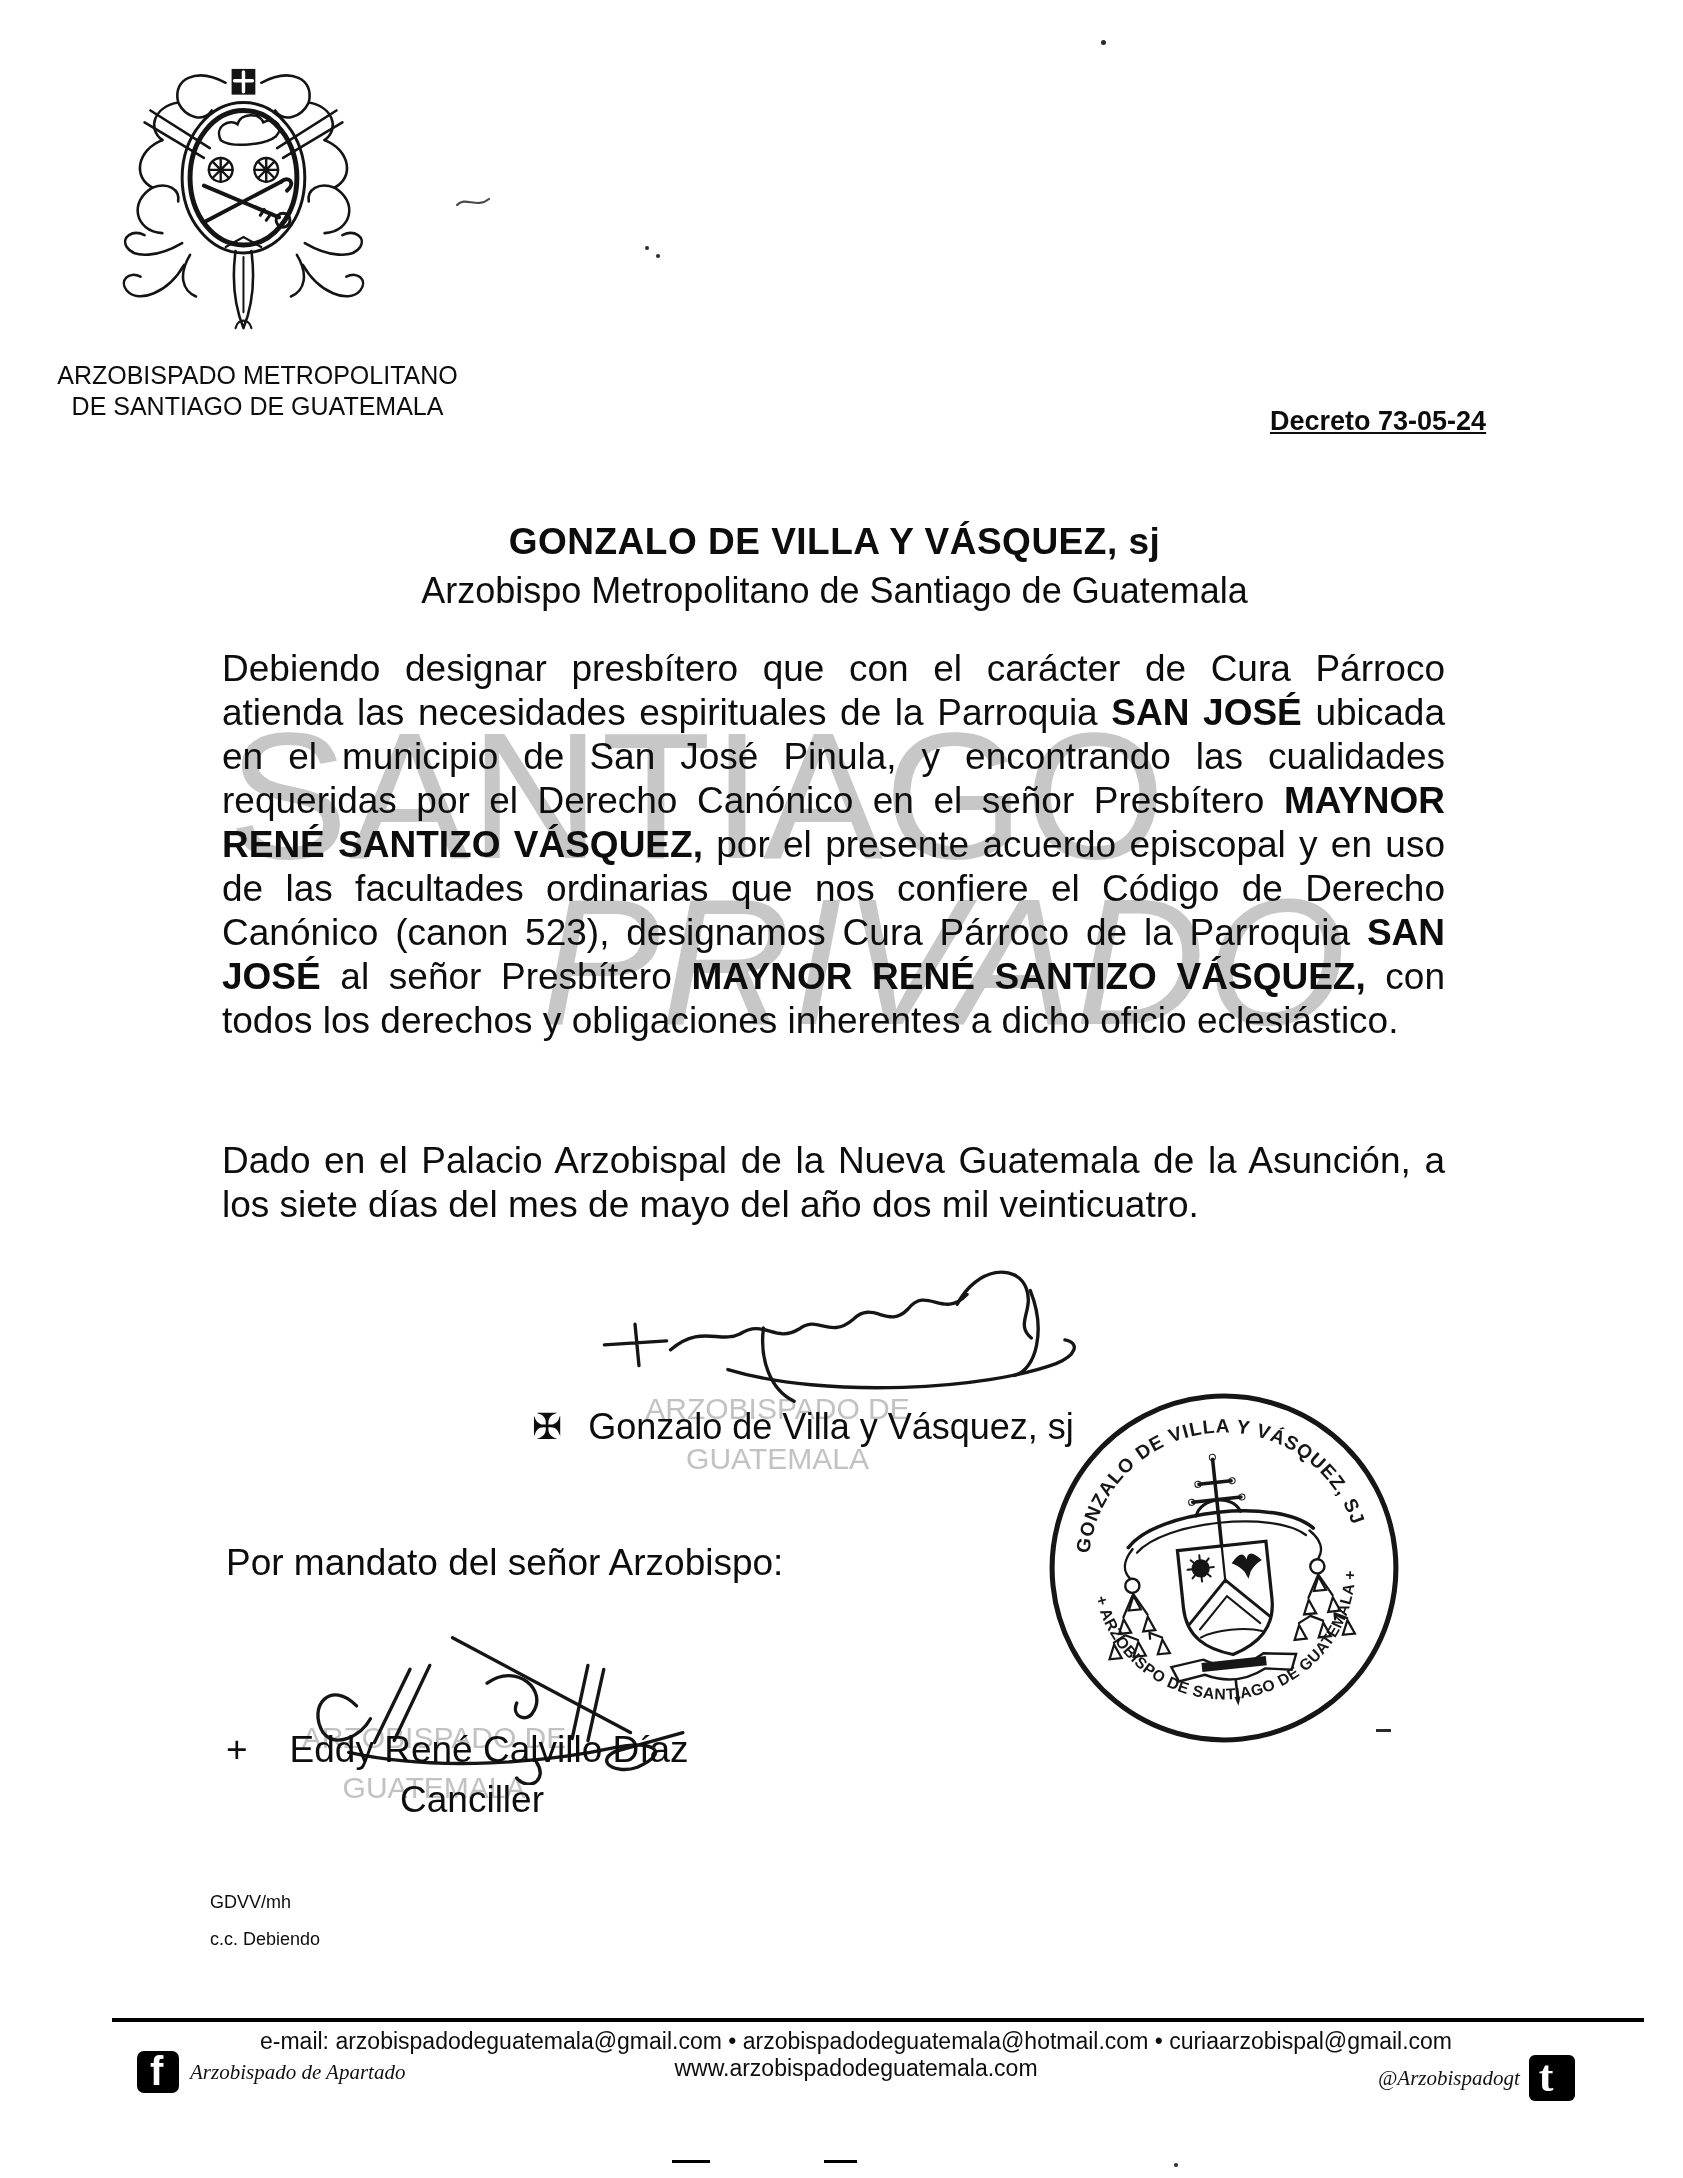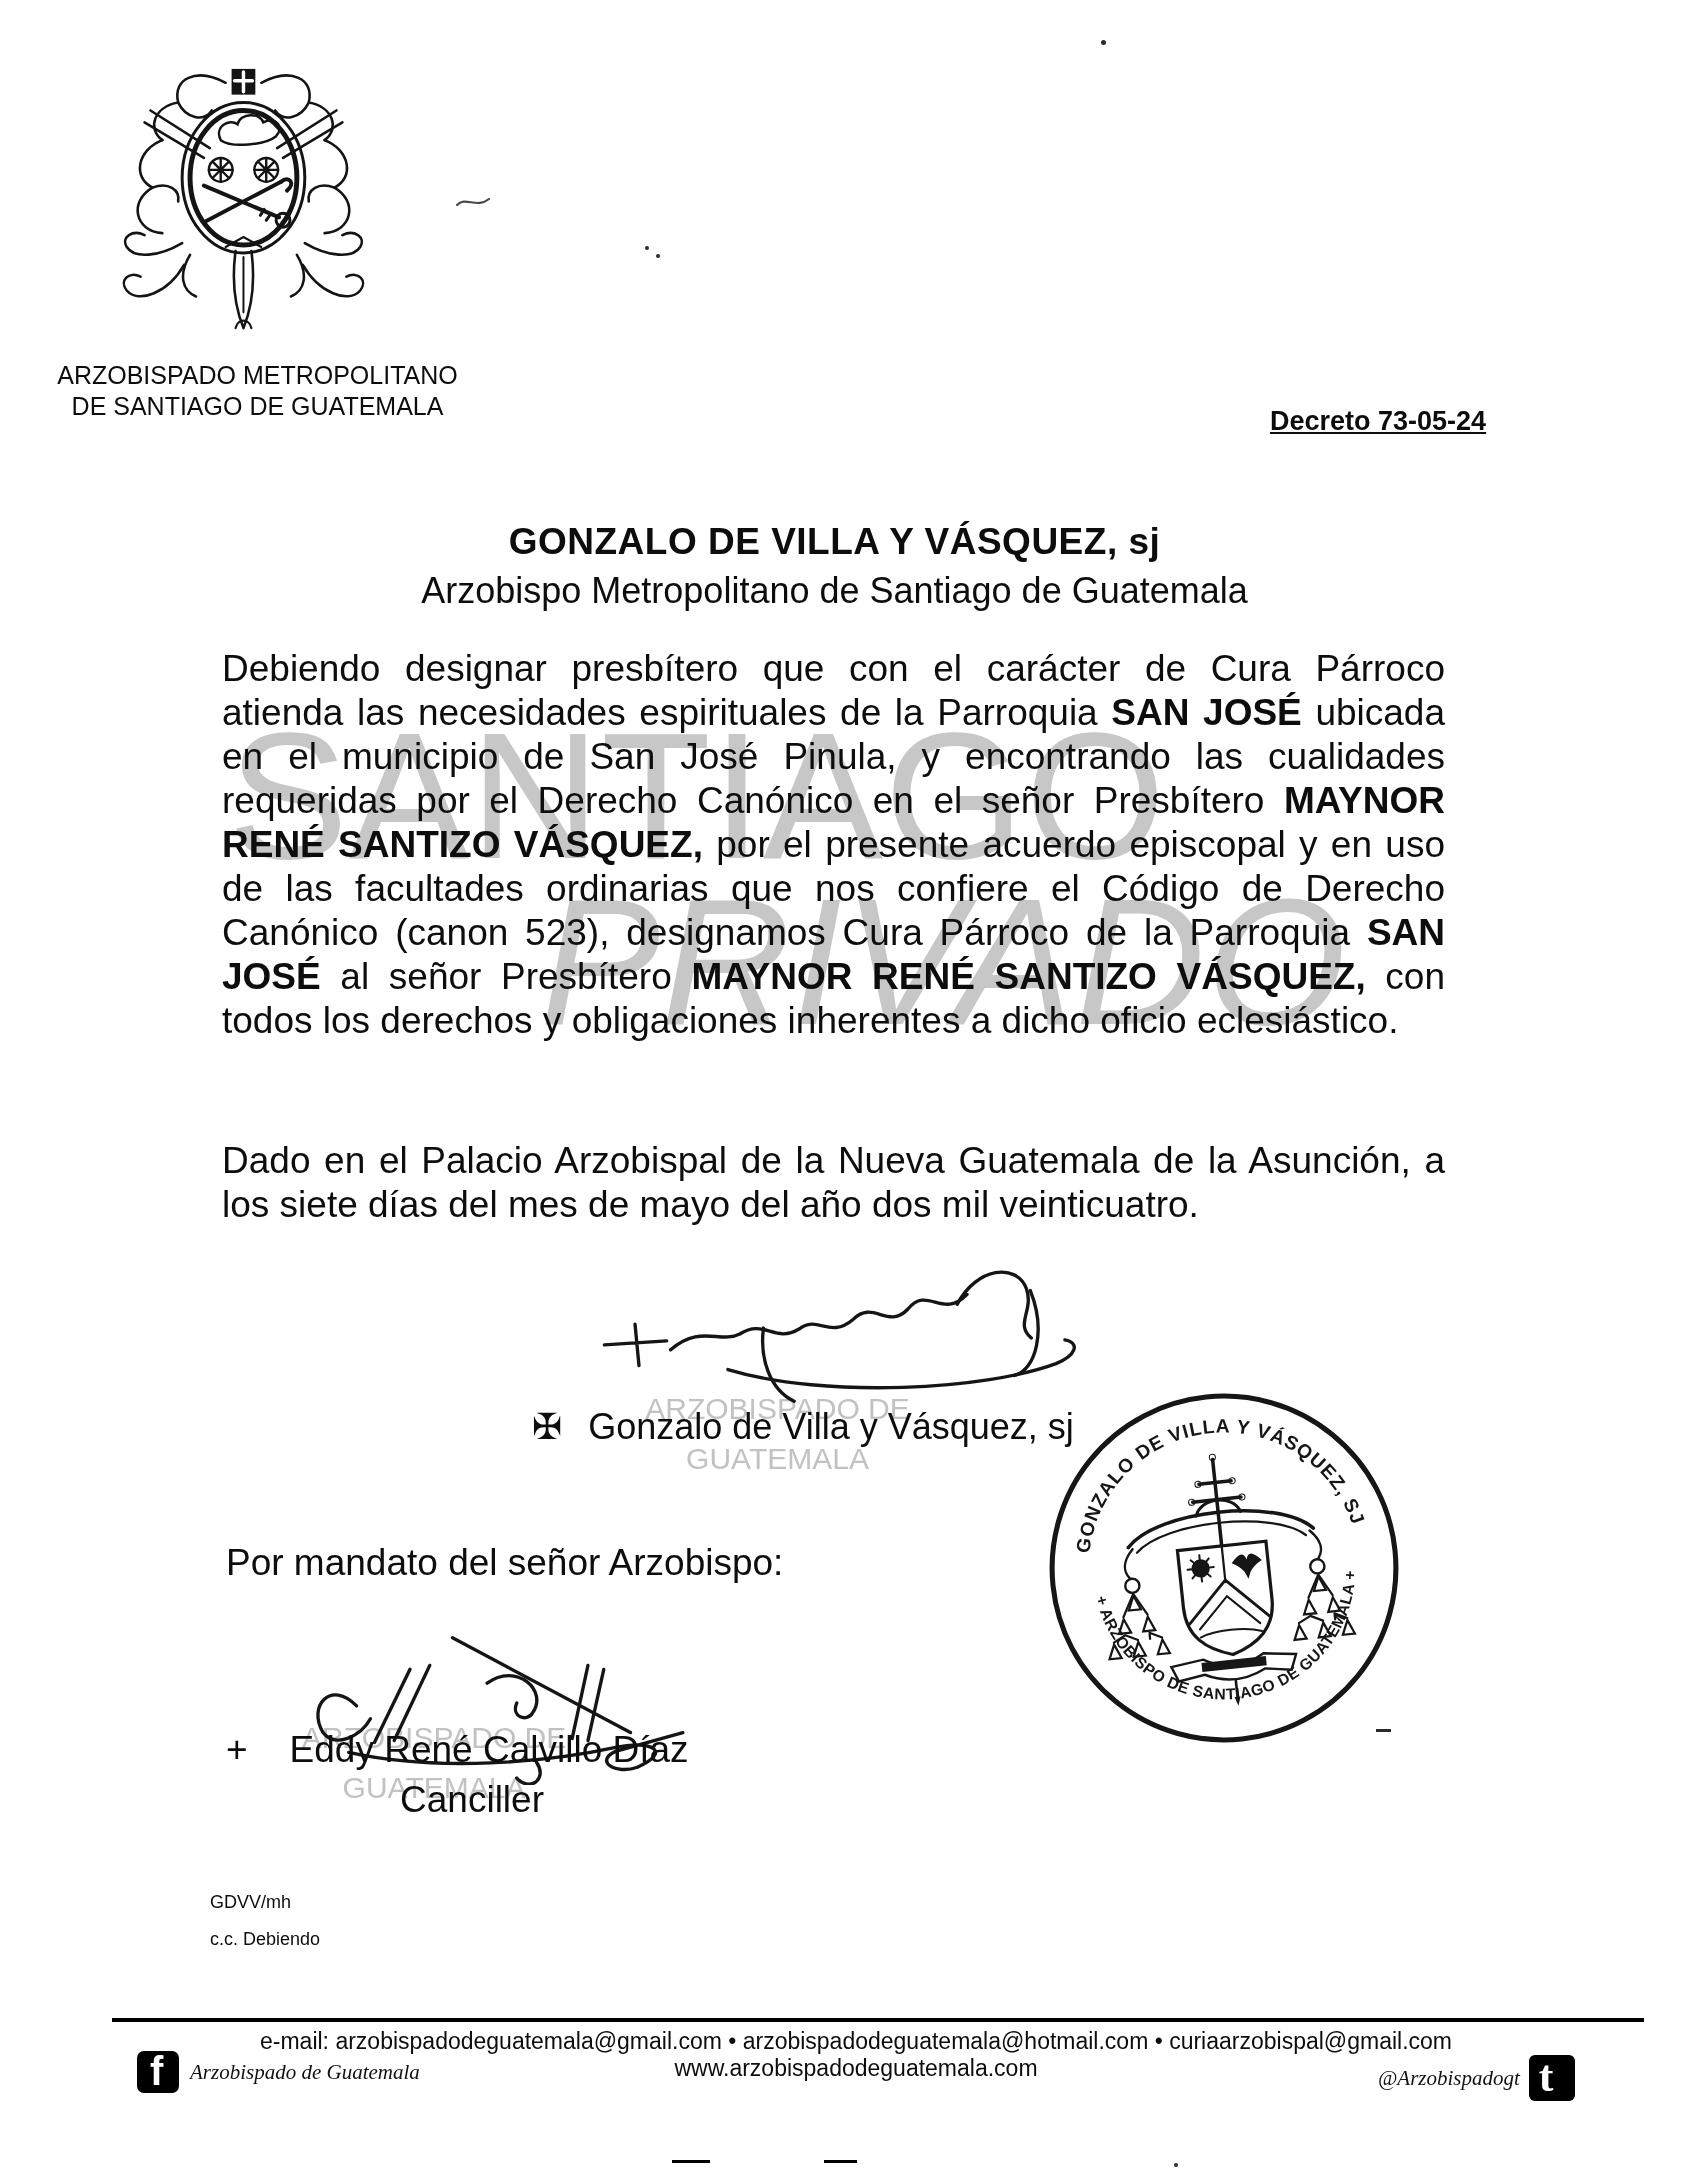--- a/index.html
+++ b/index.html
@@ -257,21 +257,21 @@
   <div class="abs footer-rule"></div>
   <div class="abs footer-text">
     <div>e-mail: arzobispadodeguatemala@gmail.com • arzobispadodeguatemala@hotmail.com • curiaarzobispal@gmail.com</div>
     <div>www.arzobispadodeguatemala.com</div>
   </div>
 
   <div class="abs fb-block">
     <div class="fb-icon">
         <span>f</span>
       </div>
-    <div class="social-label">Arzobispado de Guatemala</div>
+    <div class="social-label">Arzobispado de Apartado</div>
   </div>
 
   <div class="abs tw-block">
     <div class="social-label">@Arzobispadogt</div>
     <div class="tw-icon">
         <span>t</span>
       </div>
   </div>
 
   <svg class="artifact" style="left:455px;top:194px;" width="42" height="18" viewBox="0 0 42 18">

